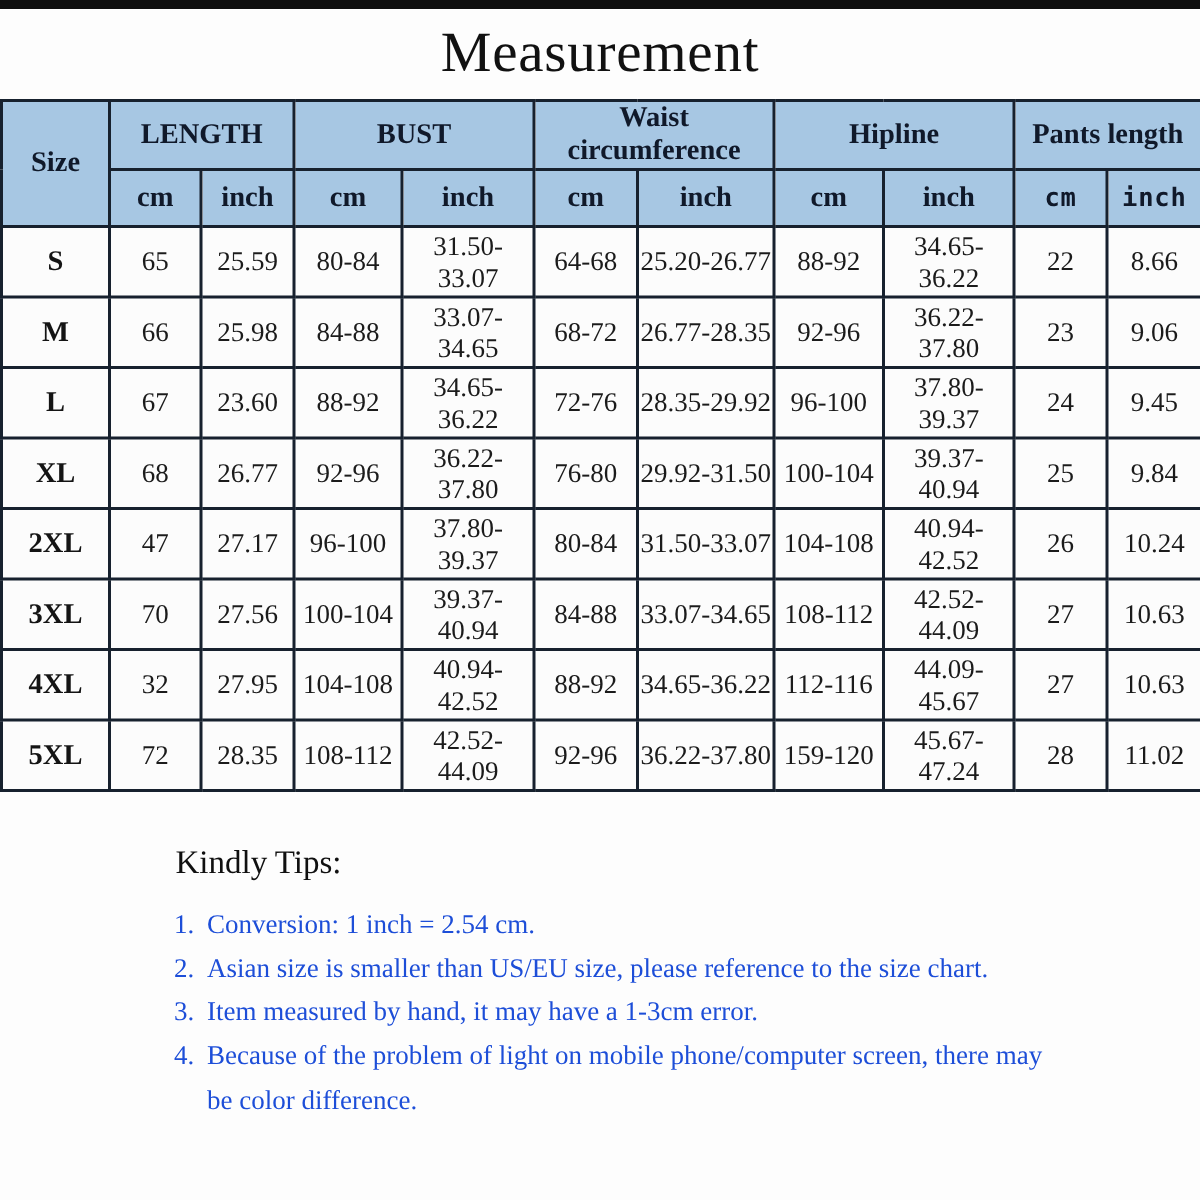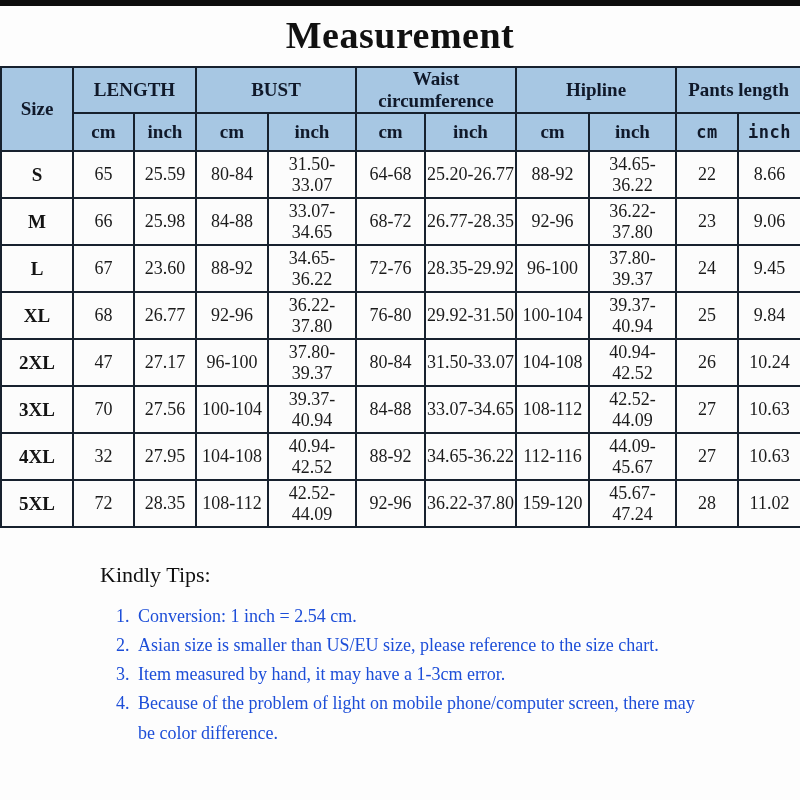--- a/index.html
+++ b/index.html
@@ -16,21 +16,21 @@
     width: 800px;
     height: 6px;
     background: #0e0e0e;
   }
   .title {
     margin: 6px 0 7px 0;
     height: 47px;
     line-height: 47px;
     text-align: center;
     font-size: 38px;
-    font-weight: bold;
+    font-weight: normal;
     letter-spacing: 0.5px;
     color: #111;
   }
   table.size-chart {
     width: 800px;
     border-collapse: collapse;
     table-layout: fixed;
   }
   table.size-chart th, table.size-chart td {
     border: 2px solid #17212e;
@@ -67,20 +67,21 @@
     color: #1b1b1b;
   }
   .tips {
     margin: 34px 0 0 100px;
     max-width: 600px;
   }
   .tips-heading {
     font-size: 22px;
     color: #101010;
     margin-bottom: 14px;
+    margin-left: 17px;
   }
   .tips-list {
     margin: 0;
     padding-left: 34px;
     font-size: 18px;
     line-height: 1.62;
     color: #1d4ed8;
   }
   .tips-list li { padding-left: 4px; }
 </style>

